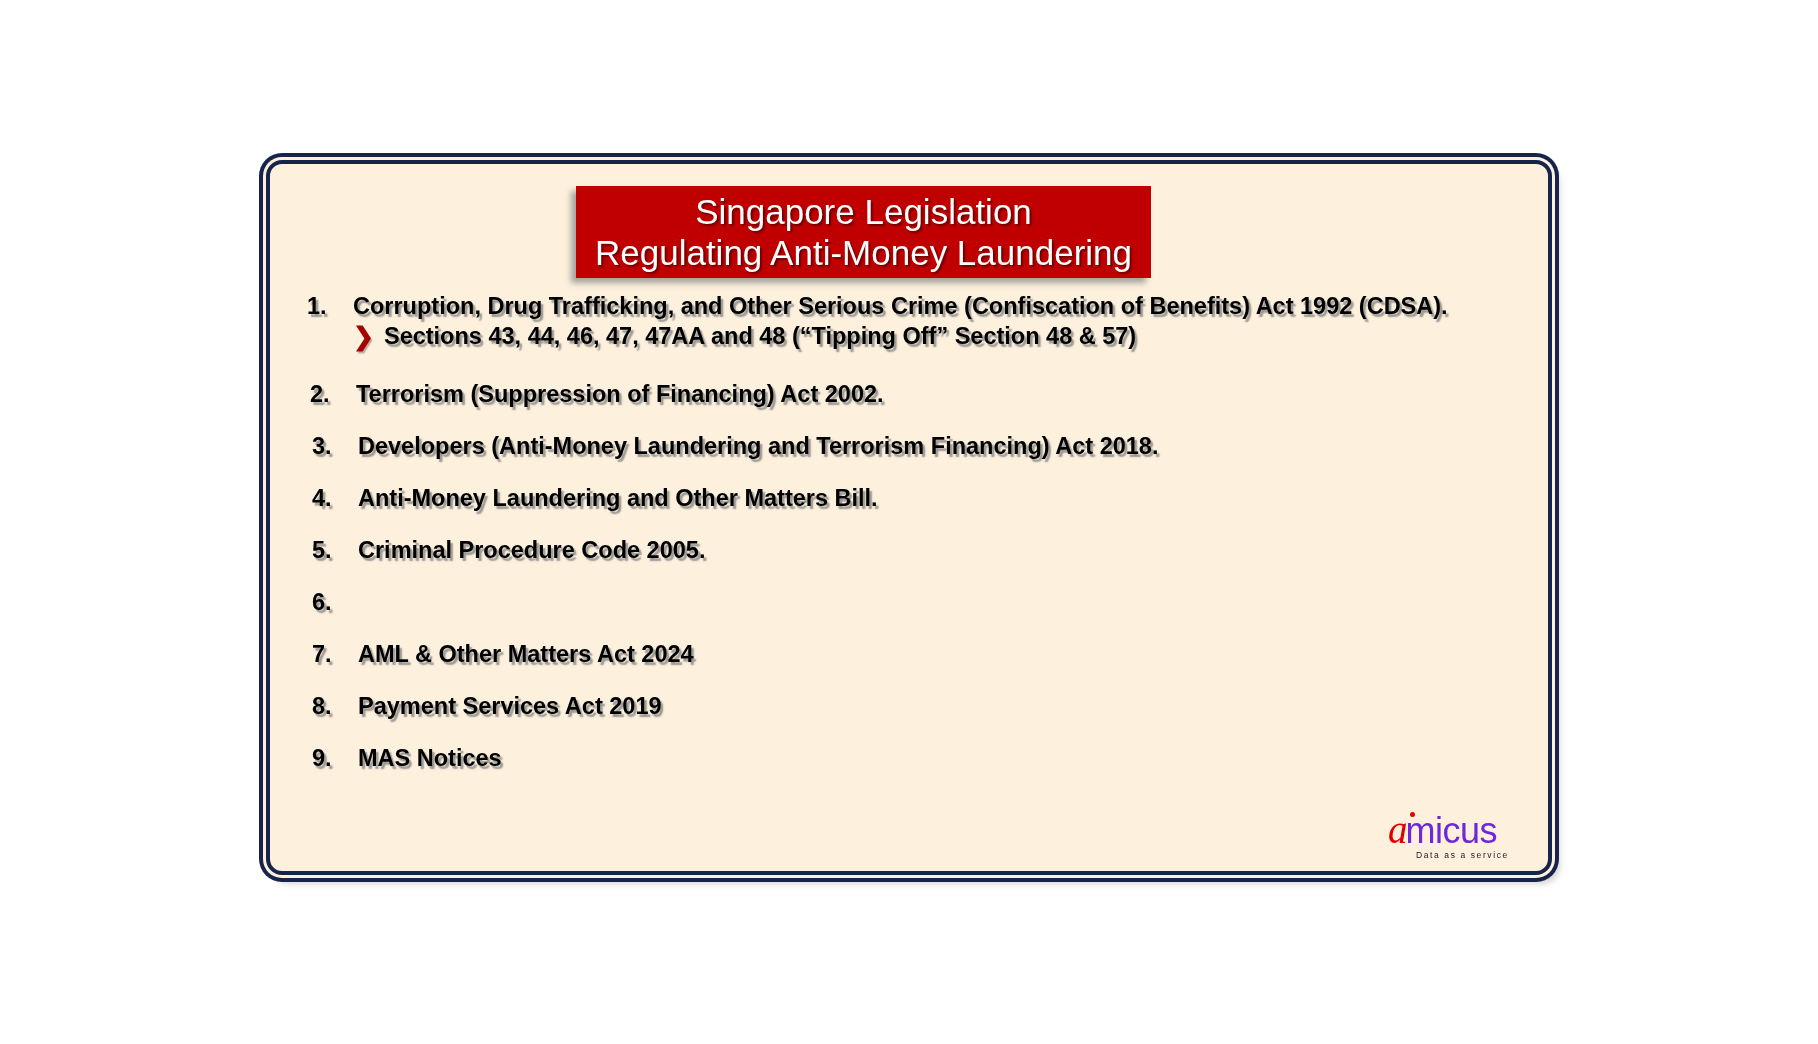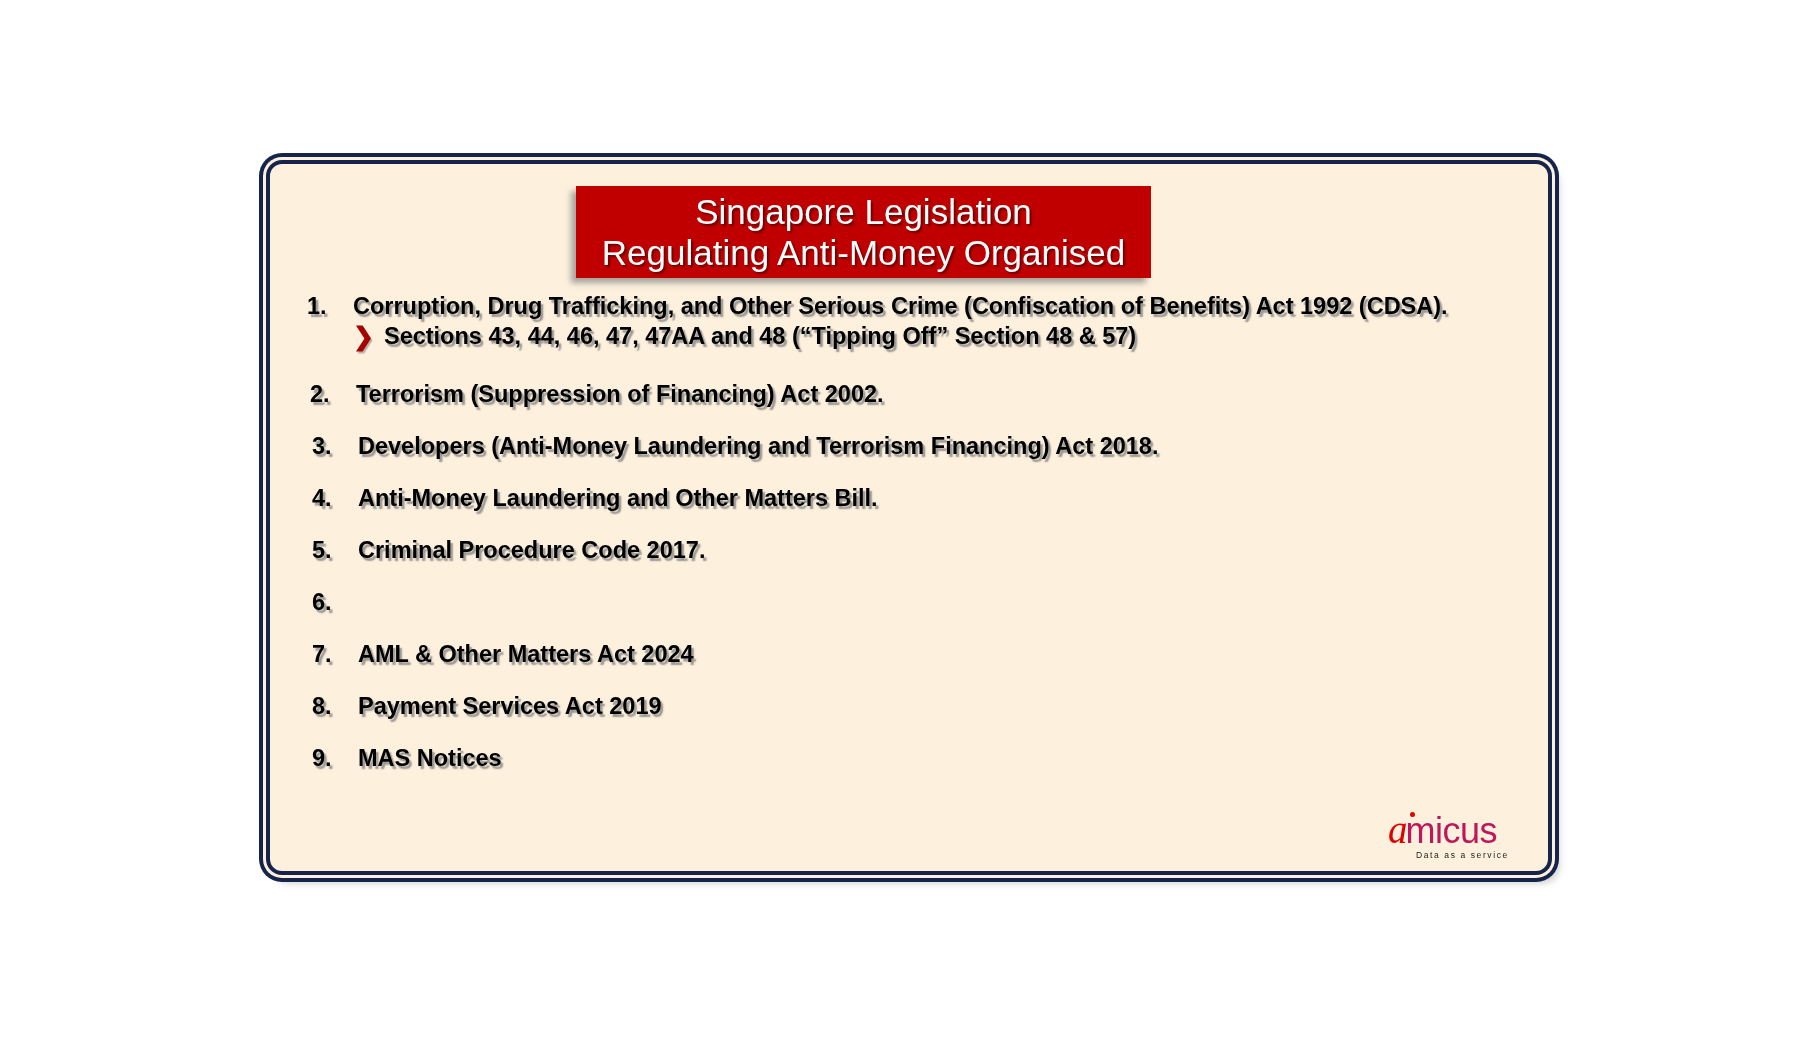--- a/index.html
+++ b/index.html
@@ -122,21 +122,21 @@
   #logo-a {
     color: #e00000;
     font-size: 39px;
     font-weight: 400;
     font-style: italic;
     font-family: "Liberation Serif", serif;
     line-height: 38px;
     margin-right: -2px;
   }
   #logo-rest {
-    color: #be185d;
+    color: #6d28d9;
     font-size: 36px;
     font-weight: 400;
     line-height: 38px;
     letter-spacing: -0.5px;
   }
   #logo-dot {
     position: absolute;
     left: 22px;
     top: 1px;
     width: 5px;
@@ -155,21 +155,21 @@
     white-space: nowrap;
   }
 </style>
 </head>
 <body>
 
 <div id="slide-card">
 
   <div id="title-banner">
     <div class="title-line">Singapore Legislation</div>
-    <div class="title-line">Regulating Anti-Money Organised</div>
+    <div class="title-line">Regulating Anti-Money Laundering</div>
   </div>
 
   <div id="legislation-list">
 
     <div class="list-item" style="top:0px;">
       <span class="item-number">1.</span>
       <span class="item-text">Corruption, Drug Trafficking, and Other Serious Crime (Confiscation of Benefits) Act 1992 (CDSA).</span>
     </div>
 
     <div id="sub-bullet">
@@ -187,21 +187,21 @@
       <span class="item-text">Developers (Anti-Money Laundering and Terrorism Financing) Act 2018.</span>
     </div>
 
     <div class="list-item" style="top:192px;left:42px;">
       <span class="item-number">4.</span>
       <span class="item-text">Anti-Money Laundering and Other Matters Bill.</span>
     </div>
 
     <div class="list-item" style="top:244px;left:42px;">
       <span class="item-number">5.</span>
-      <span class="item-text">Criminal Procedure Code 2017.</span>
+      <span class="item-text">Criminal Procedure Code 2005.</span>
     </div>
 
     <div class="list-item" style="top:296px;left:42px;">
       <span class="item-number">6.</span>
     </div>
 
     <div class="list-item" style="top:348px;left:42px;">
       <span class="item-number">7.</span>
       <span class="item-text">AML &amp; Other Matters Act 2024</span>
     </div>

